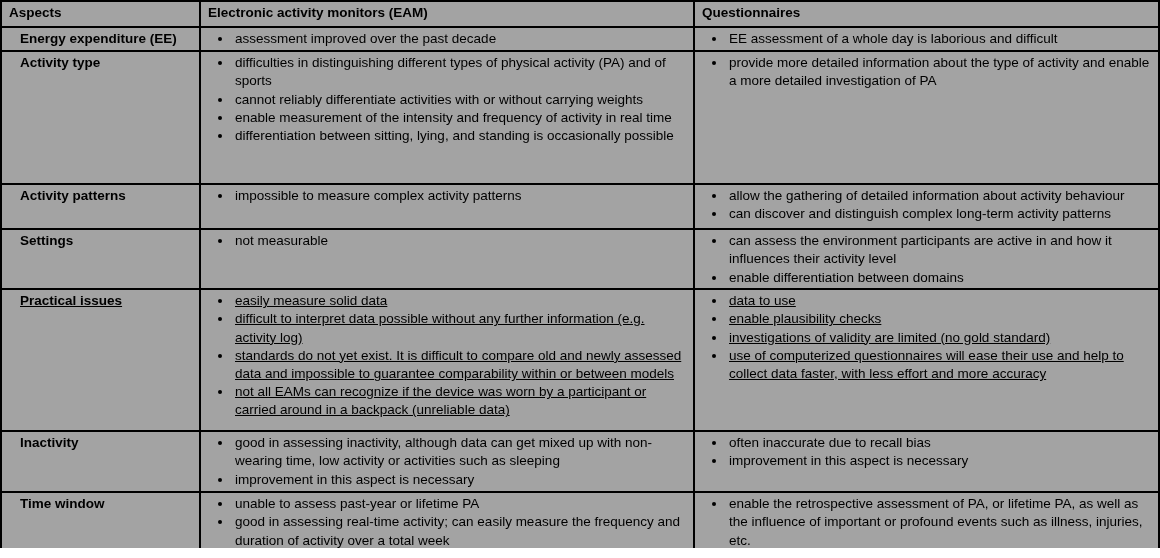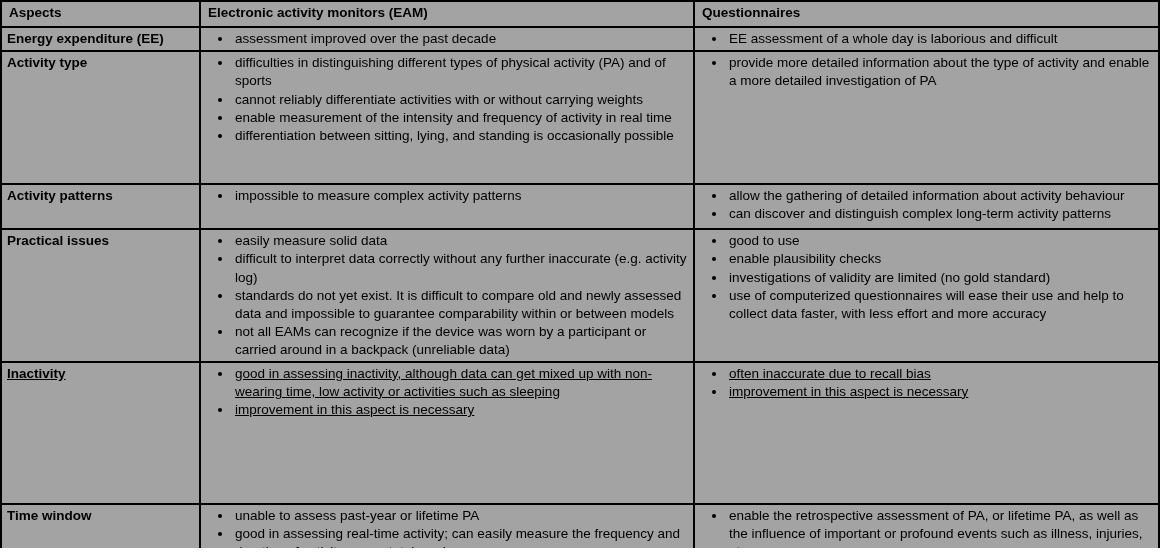--- a/index.html
+++ b/index.html
@@ -32,21 +32,21 @@
   col.c-quest  { width: 465px; }
   thead tr { height: 26px; }
   thead th {
     text-align: left;
     font-weight: bold;
     padding: 2px 6px 2px 7px;
     vertical-align: middle;
   }
   td.aspect {
     font-weight: bold;
-    padding: 2px 6px 2px 5px;
+    padding: 2px 6px 2px 18px;
   }
   td.bullets { padding: 1px 4px 1px 12px; }
   ul.blist {
     margin: 1px 0 0 0;
     padding-left: 20px;
     list-style: disc;
   }
   ul.blist li {
     padding-left: 2px;
     margin: 0;
@@ -115,32 +115,46 @@
             </ul>
           </td>
           <td class="bullets">
             <ul class="blist">
               <li>allow the gathering of detailed information about activity behaviour</li>
               <li>can discover and distinguish complex long-term activity patterns</li>
             </ul>
           </td>
         </tr>
         <tr>
+          <td class="aspect">Settings</td>
+          <td class="bullets">
+            <ul class="blist">
+              <li>not measurable</li>
+            </ul>
+          </td>
+          <td class="bullets">
+            <ul class="blist">
+              <li>can assess the environment participants are active in and how it influences their activity level</li>
+              <li>enable differentiation between domains</li>
+            </ul>
+          </td>
+        </tr>
+        <tr>
           <td class="aspect">Practical issues</td>
           <td class="bullets">
             <ul class="blist">
               <li>easily measure solid data</li>
-              <li>difficult to interpret data correctly without any further inaccurate (e.g. activity log)</li>
+              <li>difficult to interpret data possible without any further information (e.g. activity log)</li>
               <li>standards do not yet exist. It is difficult to compare old and newly assessed data and impossible to guarantee comparability within or between models</li>
               <li>not all EAMs can recognize if the device was worn by a participant or carried around in a backpack (unreliable data)</li>
             </ul>
           </td>
           <td class="bullets">
             <ul class="blist">
-              <li>good to use</li>
+              <li>data to use</li>
               <li>enable plausibility checks</li>
               <li>investigations of validity are limited (no gold standard)</li>
               <li>use of computerized questionnaires will ease their use and help to collect data faster, with less effort and more accuracy</li>
             </ul>
           </td>
         </tr>
         <tr>
           <td class="aspect">Inactivity</td>
           <td class="bullets">
             <ul class="blist">

